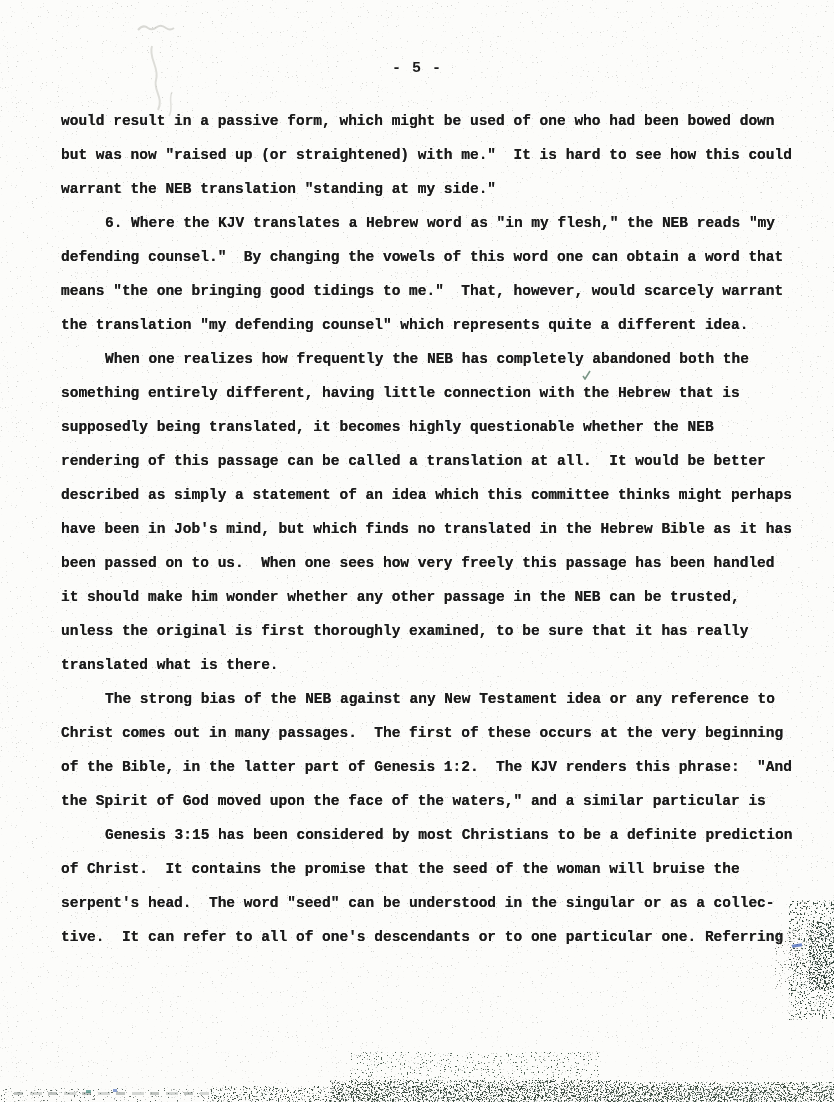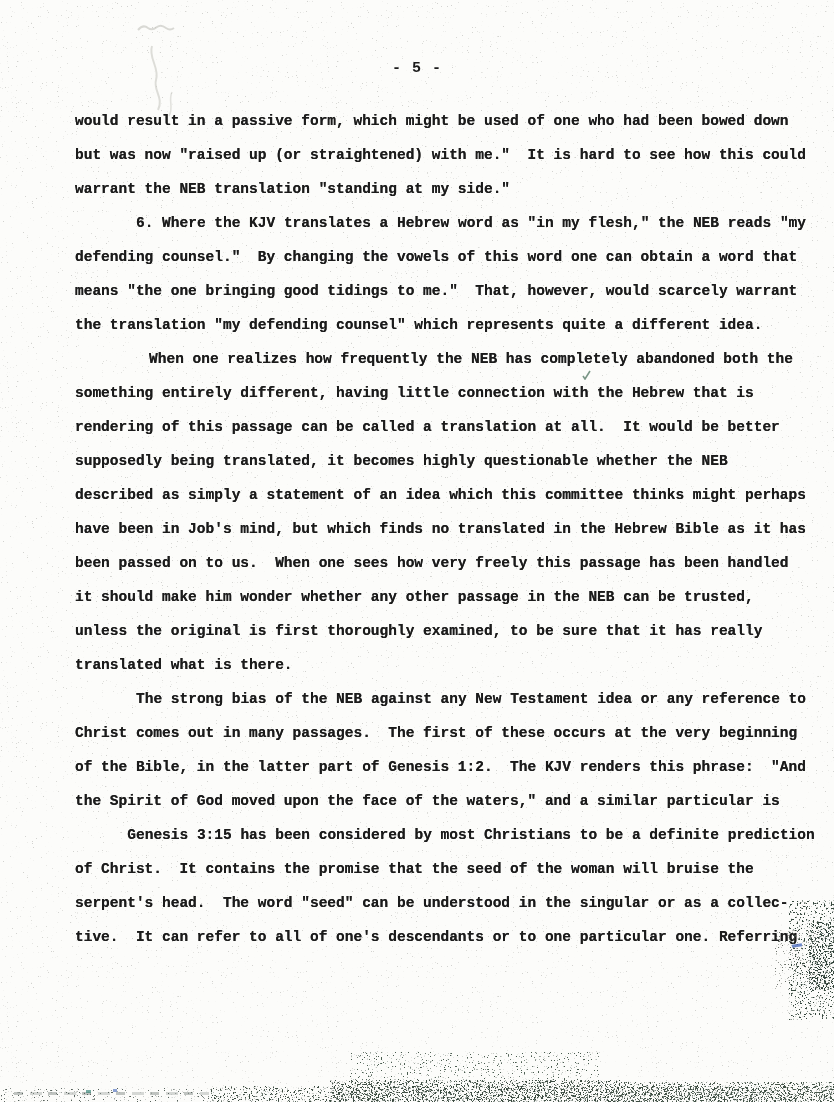--- a/index.html
+++ b/index.html
@@ -22,34 +22,34 @@
     left: 0;
     width: 834px;
     text-align: center;
     font-size: 15px;
     font-weight: 700;
     color: #1b1b1b;
     letter-spacing: 1px;
   }
   .body-text {
     position: absolute;
-    left: 75px;
+    left: 61px;
     top: 104px;
     width: 748px;
     font-size: 14.5px;
     font-weight: 700;
     line-height: 34px;
     color: #1b1b1b;
     text-shadow: 0 0 0.5px rgba(25,25,25,0.85);
   }
   .line {
     white-space: pre;
     height: 34px;
   }
-  .line.ind { padding-left: 44px; text-align: center; }
+  .line.ind { padding-left: 44px; }
 
   .artifact {
     position: absolute;
     pointer-events: none;
   }
   .dashed-mark {
     left: 14px;
     top: 1092px;
     width: 195px;
     height: 3px;
@@ -134,22 +134,22 @@
     </div>
     <div class="para">
       <div class="line ind">6. Where the KJV translates a Hebrew word as "in my flesh," the NEB reads "my</div>
       <div class="line">defending counsel."  By changing the vowels of this word one can obtain a word that</div>
       <div class="line">means "the one bringing good tidings to me."  That, however, would scarcely warrant</div>
       <div class="line">the translation "my defending counsel" which represents quite a different idea.</div>
     </div>
     <div class="para">
       <div class="line ind">When one realizes how frequently the NEB has completely abandoned both the</div>
       <div class="line">something entirely different, having little connection with the Hebrew that is</div>
+      <div class="line">supposedly being translated, it becomes highly questionable whether the NEB</div>
       <div class="line">rendering of this passage can be called a translation at all.  It would be better</div>
-      <div class="line">supposedly being translated, it becomes highly questionable whether the NEB</div>
       <div class="line">described as simply a statement of an idea which this committee thinks might perhaps</div>
       <div class="line">have been in Job's mind, but which finds no translated in the Hebrew Bible as it has</div>
       <div class="line">been passed on to us.  When one sees how very freely this passage has been handled</div>
       <div class="line">it should make him wonder whether any other passage in the NEB can be trusted,</div>
       <div class="line">unless the original is first thoroughly examined, to be sure that it has really</div>
       <div class="line">translated what is there.</div>
     </div>
     <div class="para">
       <div class="line ind">The strong bias of the NEB against any New Testament idea or any reference to</div>
       <div class="line">Christ comes out in many passages.  The first of these occurs at the very beginning</div>

